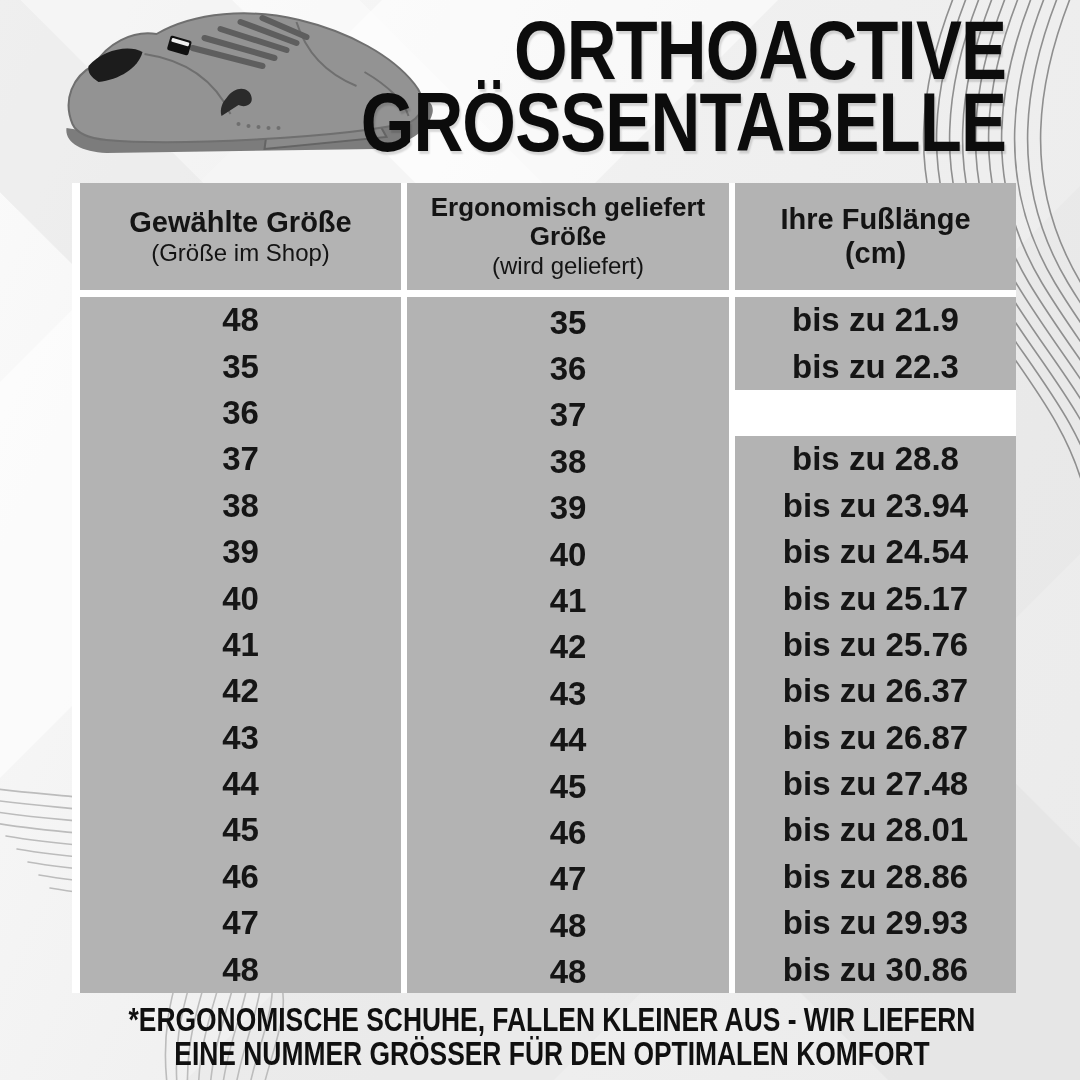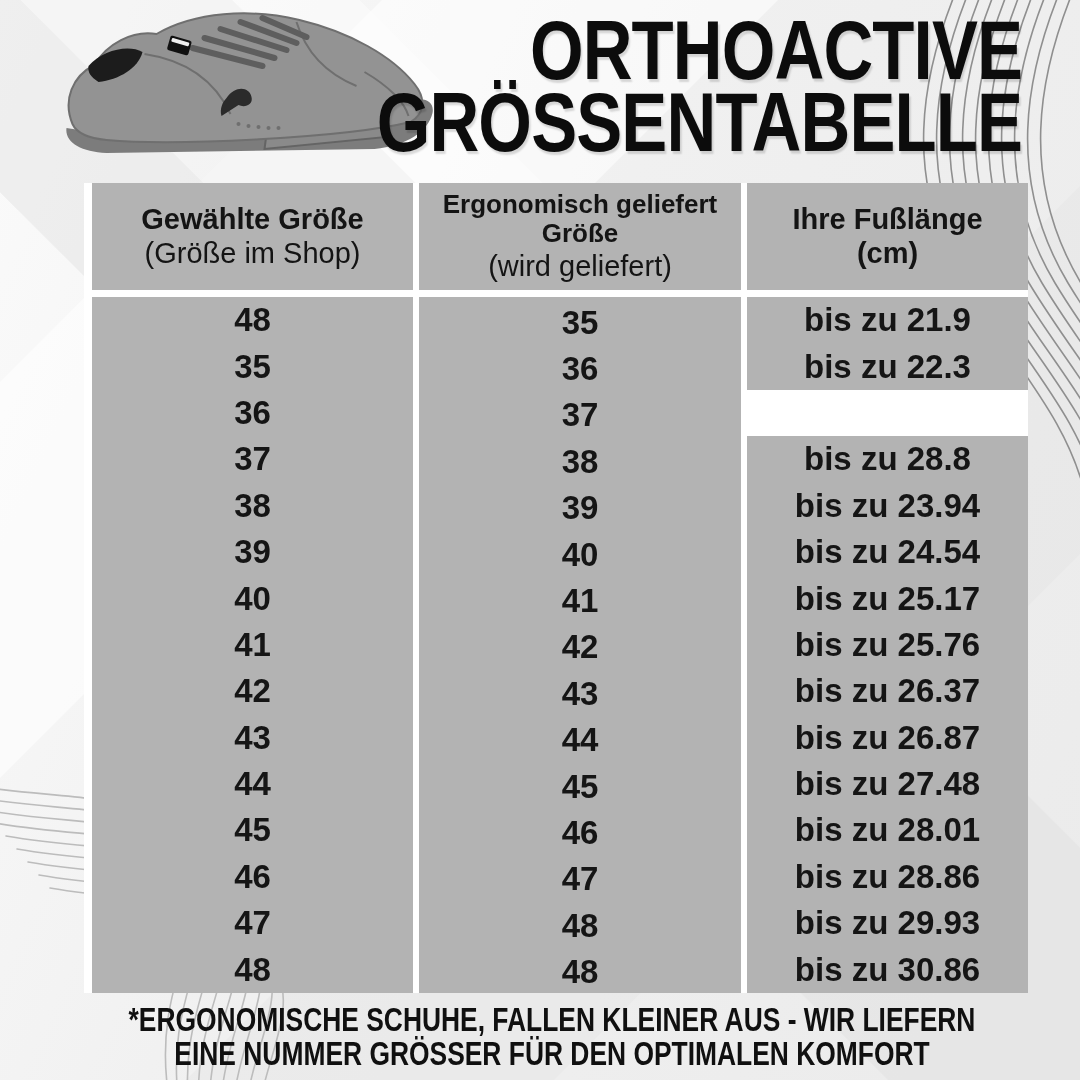--- a/index.html
+++ b/index.html
@@ -15,37 +15,37 @@
   .band3{width:1800px;height:240px;background:#ffffff;opacity:.40;transform:rotate(45deg);top:-170px;left:-760px;}
   .band4{width:1800px;height:260px;background:#e3e3e3;opacity:.35;transform:rotate(-45deg);top:620px;left:-200px;}
 
   .waves{position:absolute;z-index:1;}
   .waves-tr{top:-12px;right:-26px;}
   .waves-bl{left:-18px;bottom:-14px;}
 
   .shoe{position:absolute;left:44px;top:2px;width:406px;height:172px;z-index:2;}
 
   .title{
-    position:absolute;top:14px;right:58px;z-index:2;text-align:right;
+    position:absolute;top:14px;right:74px;z-index:2;text-align:right;
     font-weight:bold;color:#0c0c0c;letter-spacing:-1px;
     text-shadow:2px 3px 2px rgba(0,0,0,.14);
   }
   .title .tline{font-size:84px;line-height:.86;transform:scaleX(.82);transform-origin:100% 50%;white-space:nowrap;}
 
-  .size-table{position:absolute;left:84px;top:183px;width:936px;z-index:2;background:var(--table-gap,#ffffff);padding-left:8px;}
+  .size-table{position:absolute;left:72px;top:183px;width:936px;z-index:2;background:var(--table-gap,#ffffff);padding-left:8px;}
   .thead,.trow{display:grid;grid-template-columns:321px 322px 281px;column-gap:6px;}
   .thead{height:107px;margin-bottom:7px;}
   .hc{
     background:var(--cell-gray,#b3b3b3);
     display:flex;flex-direction:column;align-items:center;justify-content:center;
     text-align:center;padding:4px 16px;box-sizing:border-box;
   }
   .hmain{font-size:29px;font-weight:bold;line-height:1.14;}
   .hc-mid .hmain{font-size:26px;}
-  .hsub{font-size:29px;font-weight:normal;line-height:1.18;}
+  .hsub{font-size:24px;font-weight:normal;line-height:1.18;}
   .hsub-bold{font-weight:bold;font-size:29px;}
   .trow{height:46.4px;}
   .cell{
     background:var(--cell-gray,#b3b3b3);
     display:flex;align-items:center;justify-content:center;
     font-size:33px;font-weight:bold;color:#151515;
   }
   .c2{padding-top:5px;box-sizing:border-box;}
 
   .footnote{

